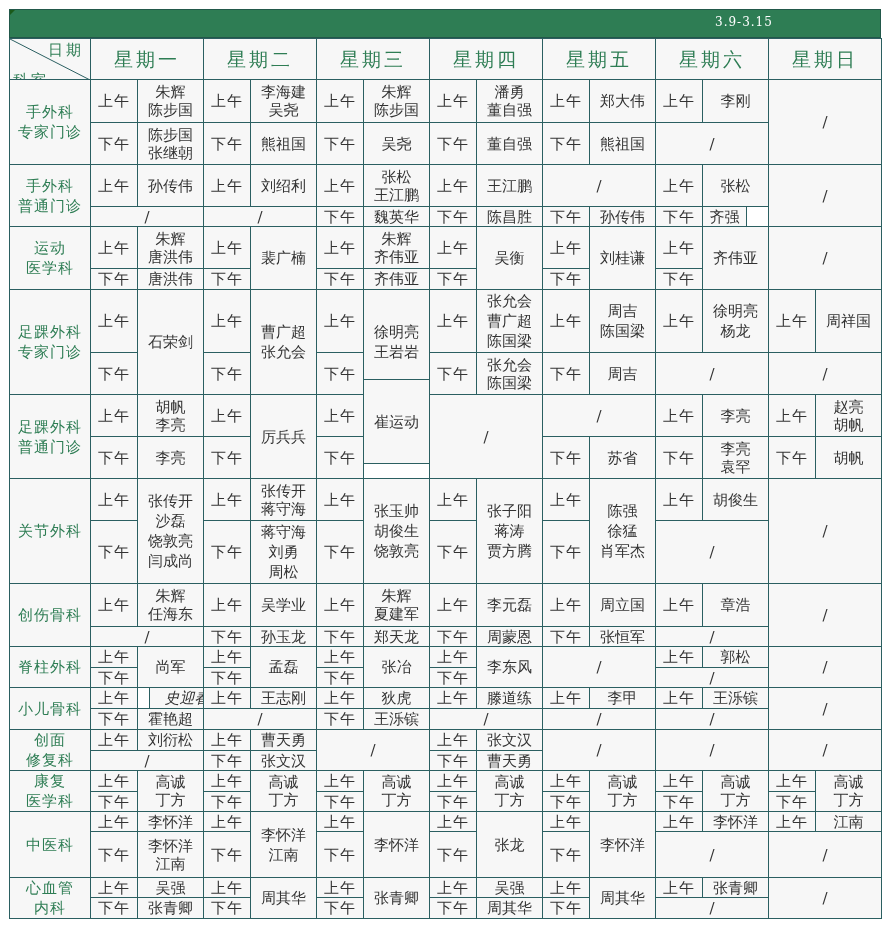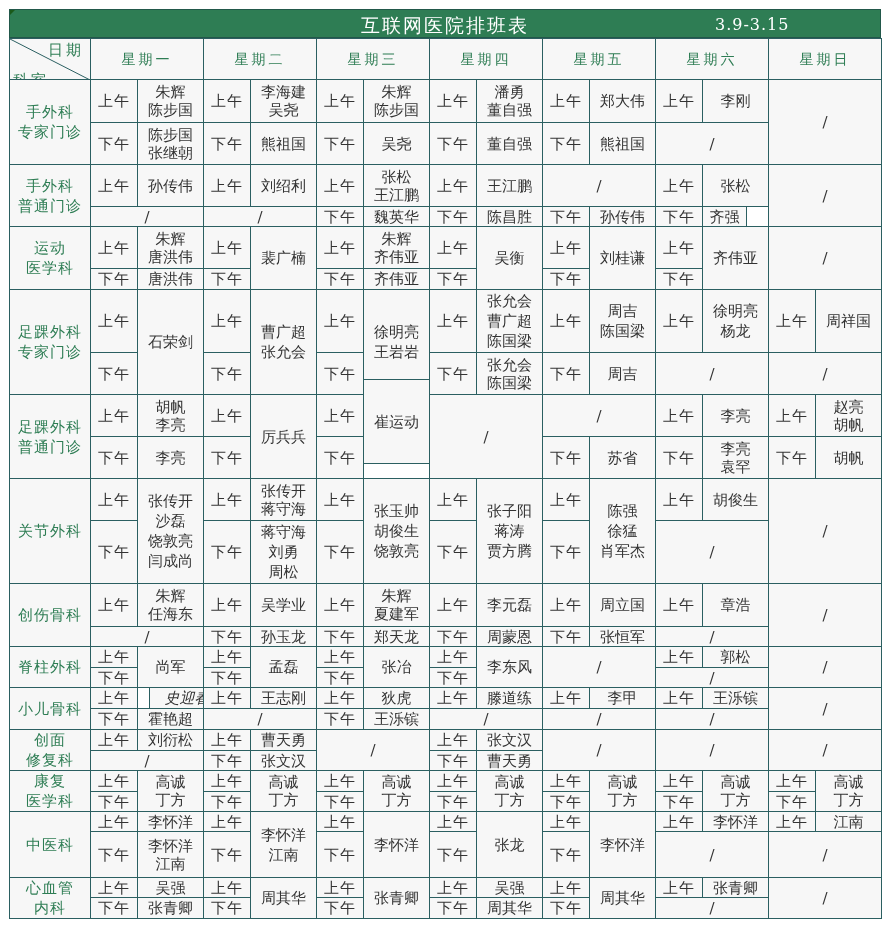--- a/index.html
+++ b/index.html
@@ -1,38 +1,37 @@
 <!DOCTYPE html>
 <html><head>
 <meta charset="utf-8">
 <style>
   html,body{margin:0;padding:0;background:#ffffff;}
   body{width:890px;height:928px;position:relative;overflow:hidden;font-family:"DejaVu Serif","Liberation Serif",serif;}
   #sheet{position:absolute;left:0;top:0;width:890px;height:928px;}
   .title-bar{position:absolute;left:9px;top:9px;width:872px;height:29px;background:#2e7d54;border:1px solid #22584a;box-sizing:border-box;color:#ffffff;}
   .title-text{position:absolute;left:0;width:100%;top:3px;text-align:center;font-size:19px;letter-spacing:2px;}
-  .title-date{position:absolute;left:705px;top:5px;font-size:16px;letter-spacing:1px;}
+  .title-date{position:absolute;left:705px;top:5px;font-size:12px;letter-spacing:1px;}
   .corner-mark{position:absolute;left:0;top:0;width:0;height:0;border-top:5px solid #1a5a1a;border-right:5px solid transparent;}
   .cell{position:absolute;box-sizing:border-box;border:1px solid #2b5f61;background:#f7f7f7;display:flex;align-items:center;justify-content:center;text-align:center;color:#333333;font-size:15px;line-height:20px;white-space:pre-line;overflow:hidden;}
   .cell.green{color:#2e7d54;}
-  .cell.hdr{color:#2e7d54;font-size:14px;letter-spacing:3px;}
+  .cell.hdr{color:#2e7d54;font-size:19px;letter-spacing:3px;}
   .cell.lbl{letter-spacing:1px;}
   .cell.tight{line-height:18px;}
   .diag{position:absolute;box-sizing:border-box;border:1px solid #2b5f61;background:#f7f7f7;overflow:hidden;}
   .diag svg{position:absolute;left:0;top:0;}
   .diag .d-top{position:absolute;right:6px;top:2px;color:#2e7d54;font-size:15px;letter-spacing:3px;}
   .diag .d-bot{position:absolute;left:3px;bottom:1px;color:#2e7d54;font-size:15px;letter-spacing:3px;}
 </style>
 </head>
 <body>
 
 <div id="sheet">
   <div class="title-bar">
     <span class="corner-mark"></span>
-    <div class="title-text">互联网医院排班表</div>
     <div class="title-date">3.9-3.15</div>
   </div>
 
   <div class="diag" style="left:9px;top:38px;width:82px;height:54px;">
     <svg width="82" height="42">
         <line x1="0" y1="0" x2="82" y2="42" stroke="#2b5f61" stroke-width="1"></line>
       </svg>
     <span class="d-top">日期</span>
     <span class="d-bot">科室</span>
   </div>

